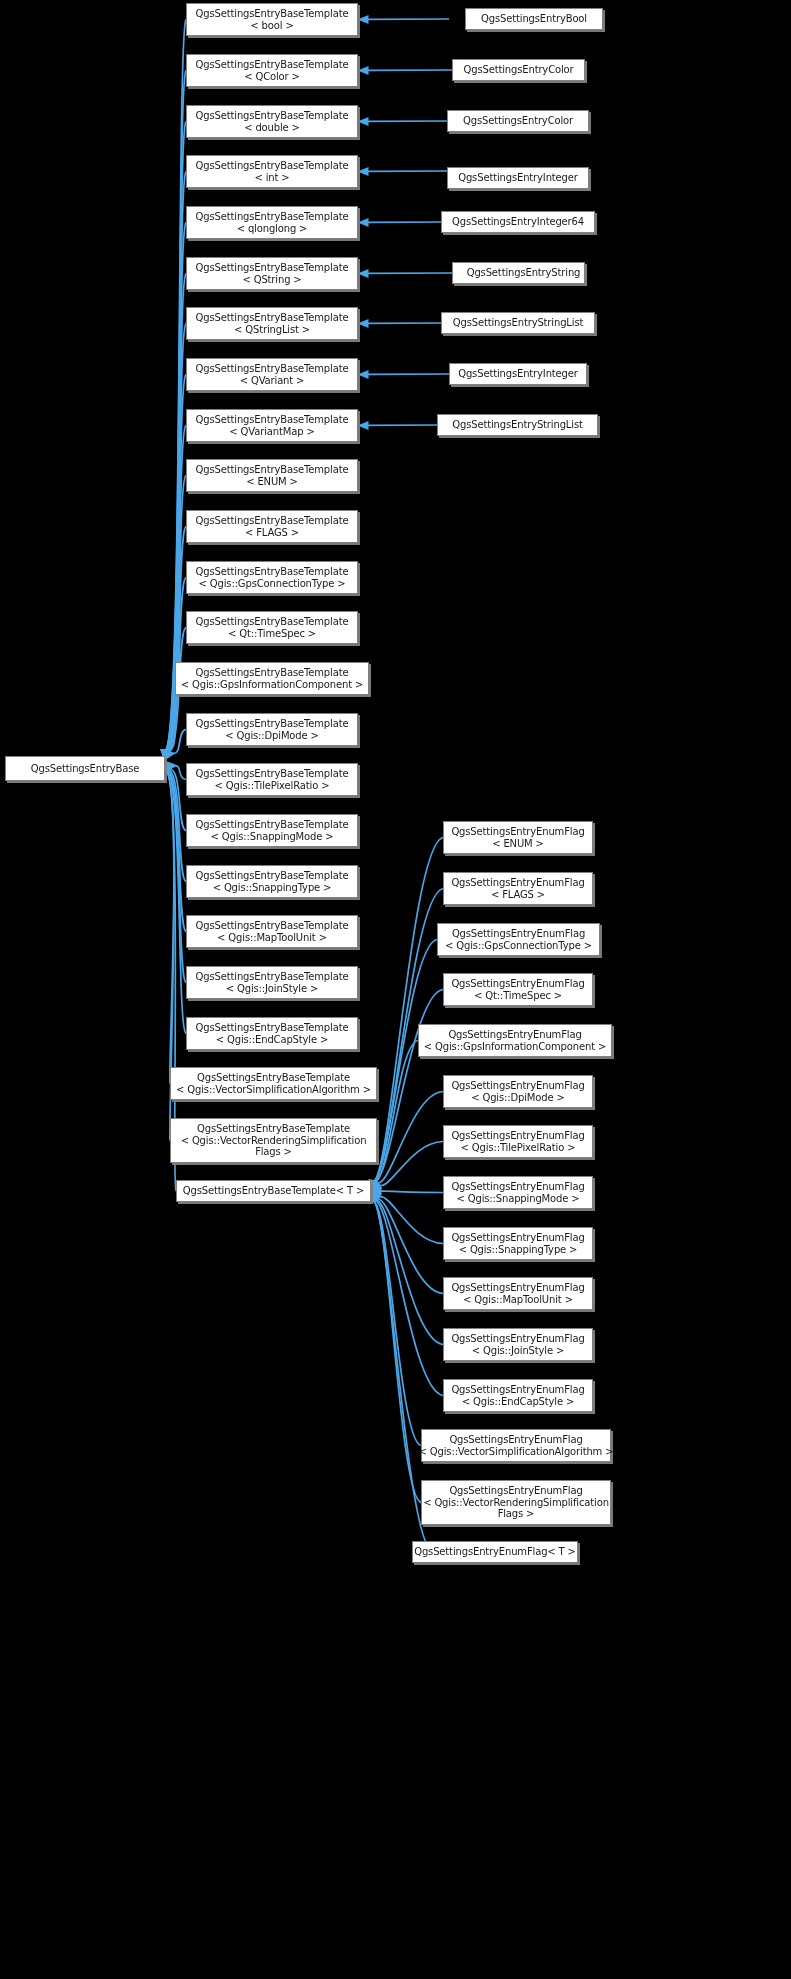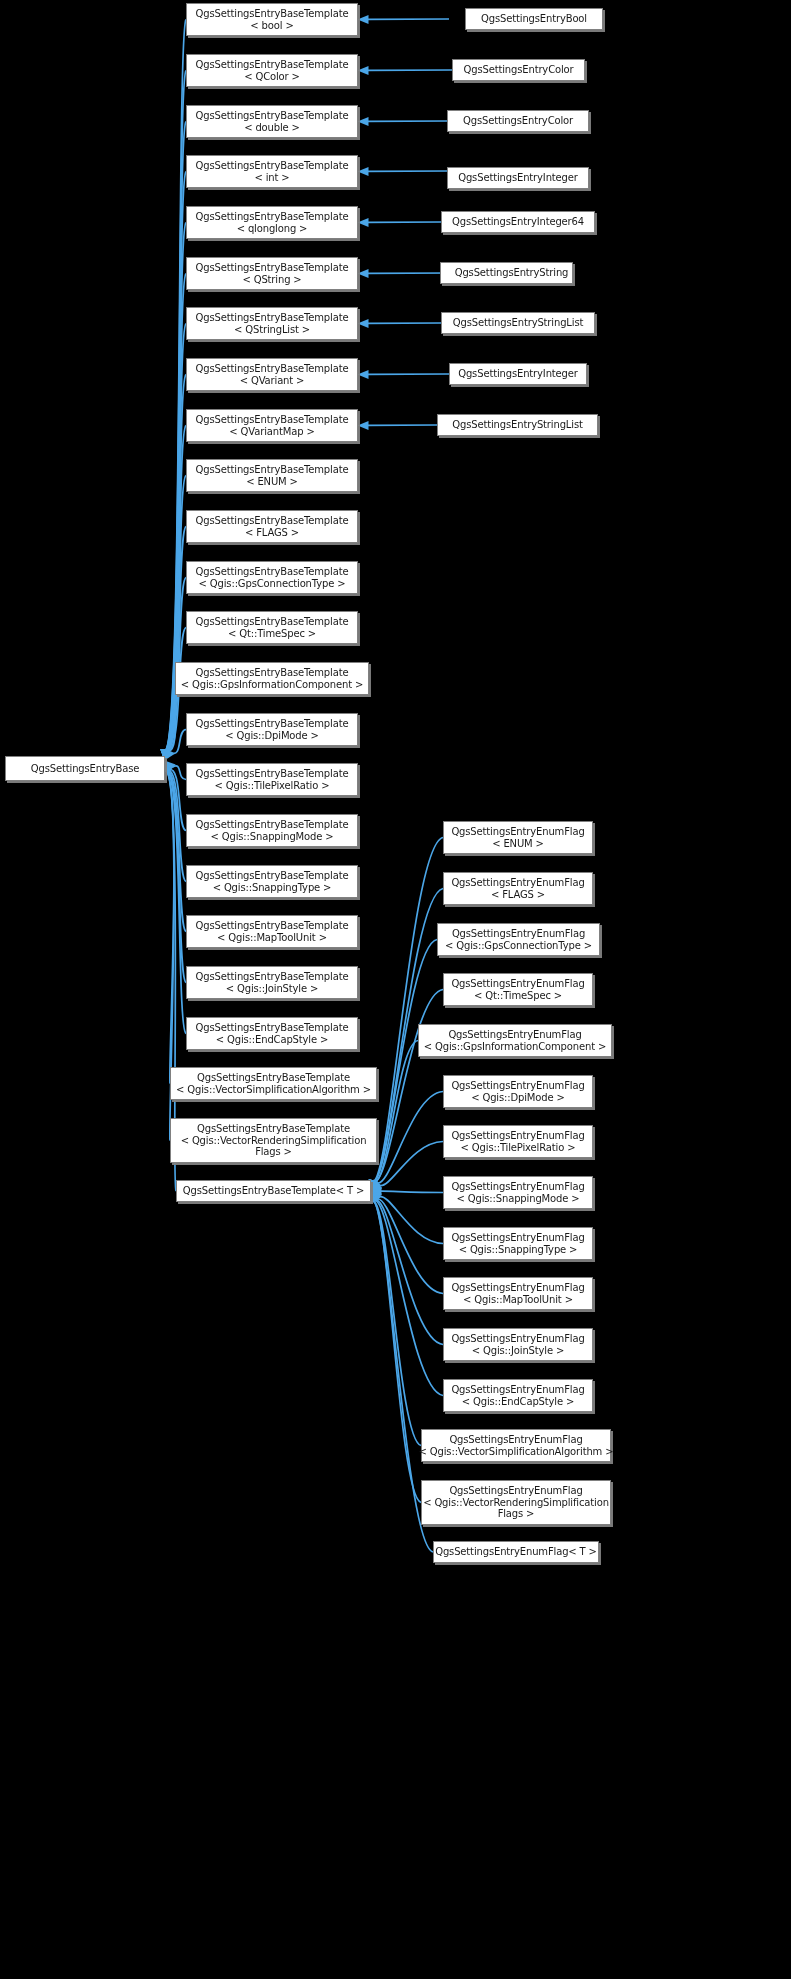--- a/index.html
+++ b/index.html
@@ -180,21 +180,21 @@
 &lt; Qgis::VectorSimplificationAlgorithm &gt;</span></div>
       <div class="node" style="left: 170px; top: 1118px; width: 207px; height: 45px;"><span>QgsSettingsEntryBaseTemplate
 &lt; Qgis::VectorRenderingSimplification
 Flags &gt;</span></div>
       <div class="node" style="left: 176px; top: 1180px; width: 195px; height: 22px;"><span>QgsSettingsEntryBaseTemplate&lt; T &gt;</span></div>
       <div class="node" style="left: 465px; top: 8px; width: 138px; height: 22px;"><span>QgsSettingsEntryBool</span></div>
       <div class="node" style="left: 452px; top: 59px; width: 133px; height: 22px;"><span>QgsSettingsEntryColor</span></div>
       <div class="node" style="left: 447px; top: 110px; width: 142px; height: 22px;"><span>QgsSettingsEntryColor</span></div>
       <div class="node" style="left: 447px; top: 167px; width: 142px; height: 22px;"><span>QgsSettingsEntryInteger</span></div>
       <div class="node" style="left: 441px; top: 211px; width: 154px; height: 22px;"><span>QgsSettingsEntryInteger64</span></div>
-      <div class="node" style="left: 440px; top: 262px; width: 133px; height: 22px; padding-left: 13px;"><span>QgsSettingsEntryString</span></div>
+      <div class="node" style="left: 452px; top: 262px; width: 133px; height: 22px; padding-left: 13px;"><span>QgsSettingsEntryString</span></div>
       <div class="node" style="left: 441px; top: 312px; width: 154px; height: 22px;"><span>QgsSettingsEntryStringList</span></div>
       <div class="node" style="left: 449px; top: 363px; width: 138px; height: 22px;"><span>QgsSettingsEntryInteger</span></div>
       <div class="node" style="left: 437px; top: 414px; width: 161px; height: 22px;"><span>QgsSettingsEntryStringList</span></div>
       <div class="node" style="left: 443px; top: 821px; width: 150px; height: 33px;"><span>QgsSettingsEntryEnumFlag
 &lt; ENUM &gt;</span></div>
       <div class="node" style="left: 443px; top: 872px; width: 150px; height: 33px;"><span>QgsSettingsEntryEnumFlag
 &lt; FLAGS &gt;</span></div>
       <div class="node" style="left: 437px; top: 923px; width: 163px; height: 33px;"><span>QgsSettingsEntryEnumFlag
 &lt; Qgis::GpsConnectionType &gt;</span></div>
       <div class="node" style="left: 443px; top: 973px; width: 150px; height: 33px;"><span>QgsSettingsEntryEnumFlag
@@ -213,15 +213,15 @@
 &lt; Qgis::MapToolUnit &gt;</span></div>
       <div class="node" style="left: 443px; top: 1328px; width: 150px; height: 33px;"><span>QgsSettingsEntryEnumFlag
 &lt; Qgis::JoinStyle &gt;</span></div>
       <div class="node" style="left: 443px; top: 1379px; width: 150px; height: 33px;"><span>QgsSettingsEntryEnumFlag
 &lt; Qgis::EndCapStyle &gt;</span></div>
       <div class="node" style="left: 421px; top: 1429px; width: 190px; height: 33px;"><span>QgsSettingsEntryEnumFlag
 &lt; Qgis::VectorSimplificationAlgorithm &gt;</span></div>
       <div class="node" style="left: 421px; top: 1480px; width: 190px; height: 45px;"><span>QgsSettingsEntryEnumFlag
 &lt; Qgis::VectorRenderingSimplification
 Flags &gt;</span></div>
-      <div class="node" style="left: 433px; top: 1541px; width: 166px; height: 22px;"><span>QgsSettingsEntryEnumFlag&lt; T &gt;</span></div>
+      <div class="node" style="left: 412px; top: 1541px; width: 166px; height: 22px;"><span>QgsSettingsEntryEnumFlag&lt; T &gt;</span></div>
     </div>
 </div>
 
 </body></html>

